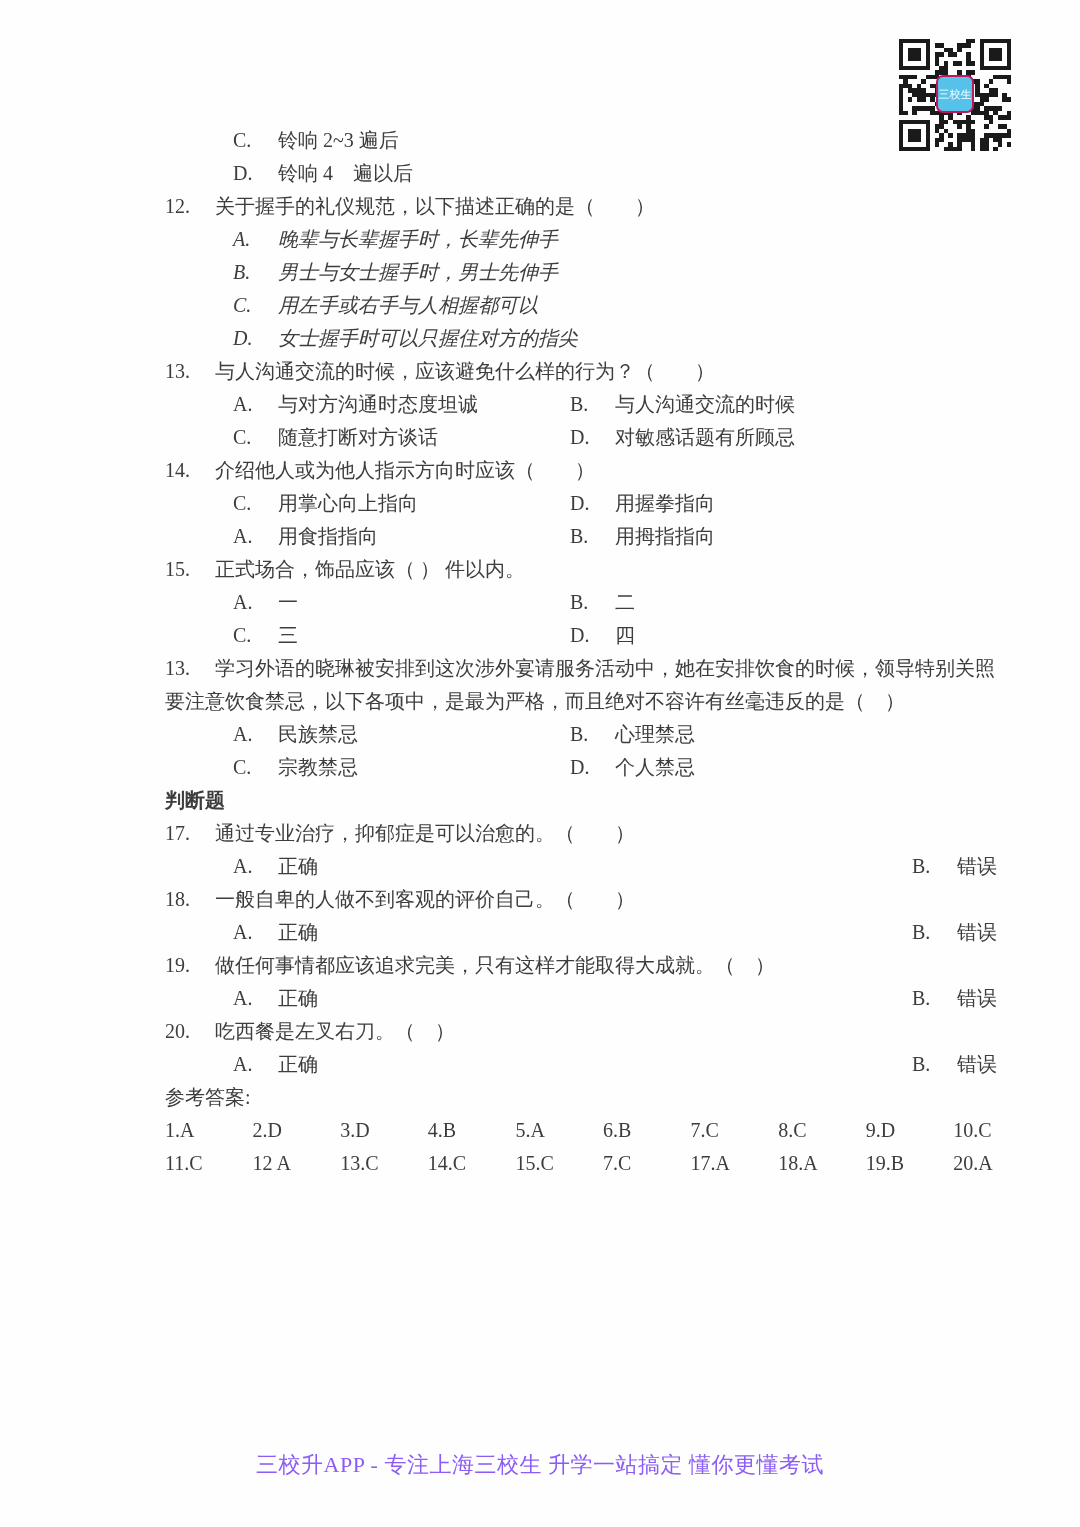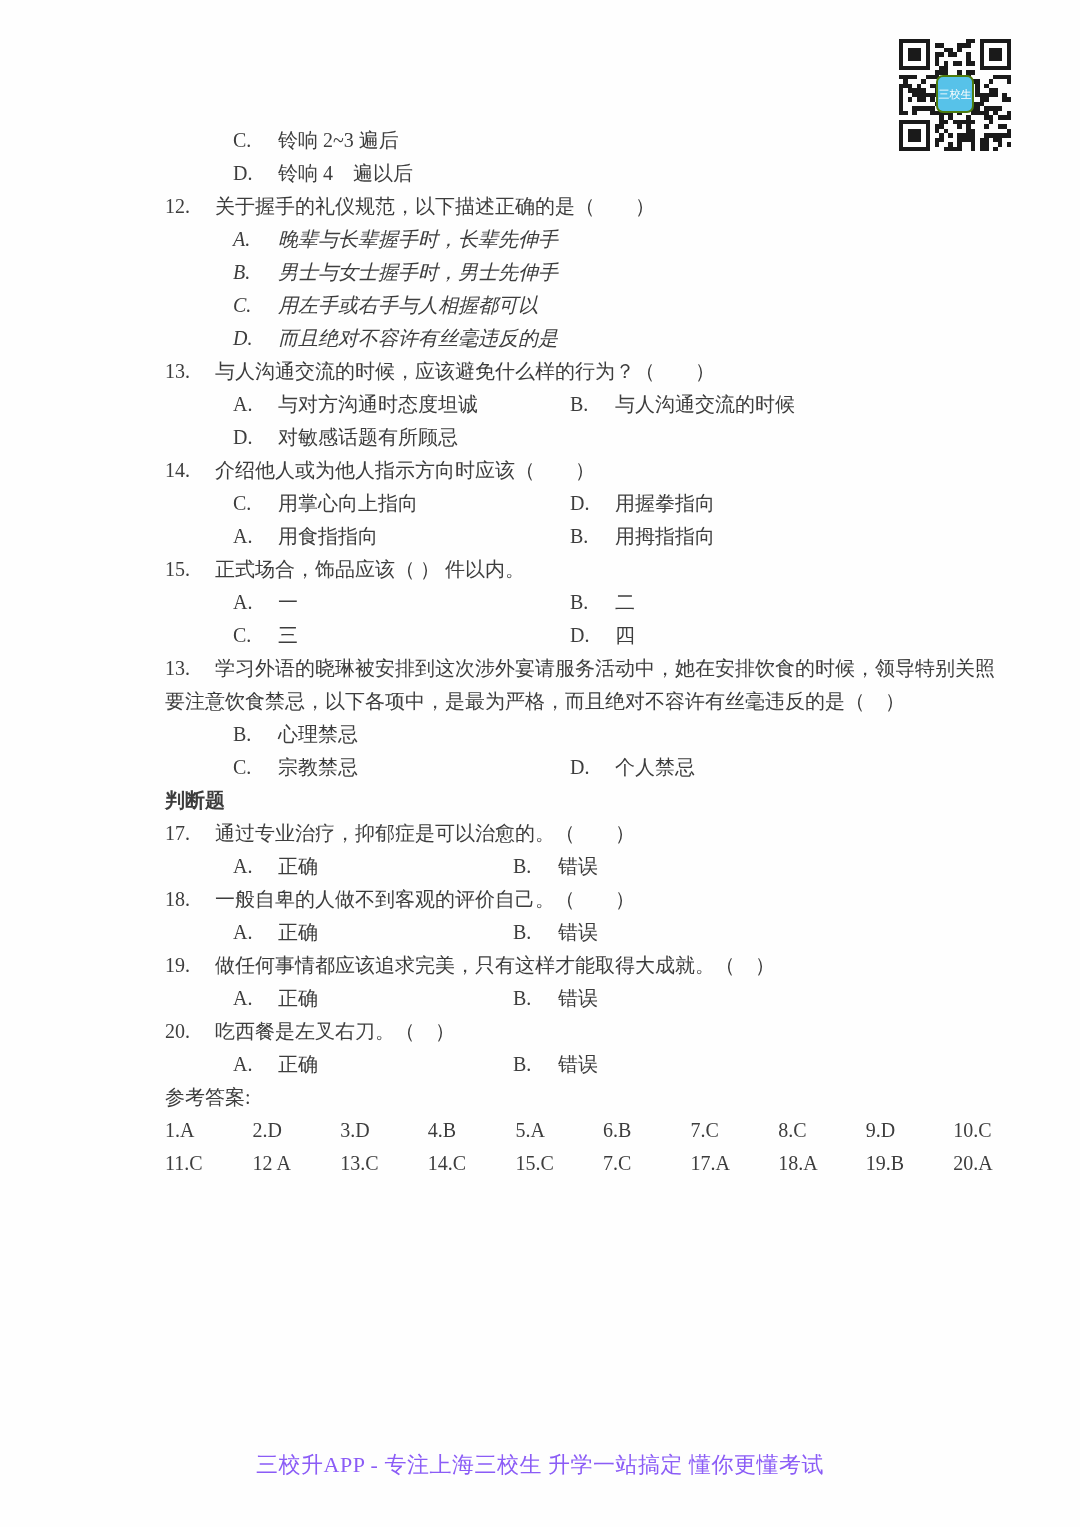--- a/index.html
+++ b/index.html
@@ -24,21 +24,21 @@
   }
   .qline { }
   .qnum  { display: inline-block; min-width: 50px; }
   .olabel{ display: inline-block; min-width: 45px; }
   .opt.stacked { padding-left: 68px; font-style: italic; }
   .row { display: flex; }
   .row.topcols  { padding-left: 68px; flex-direction: column; }
   .row.topcols  .cell { width: 349px; }
   .row.twocol   { padding-left: 68px; }
   .row.twocol   .cell { width: 337px; }
-  .row.tfcol    { padding-left: 68px; }
+  .row.tfcol    { padding-left: 68px; justify-content: space-between; }
   .row.tfcol    .cell { width: 280px; }
   .section-header { font-weight: bold; }
   .ans-row { display: flex; gap: 44px; }
   .ans-row span { display: inline-block; width: 72px; white-space: nowrap; }
   .footer {
     position: absolute;
     left: 0; top: 1450px;
     width: 100%;
     text-align: center;
     font-size: 22px;
@@ -49,21 +49,21 @@
     position: absolute;
     left: 899px; top: 39px;
     width: 112px; height: 112px;
   }
   .qr-wrap svg { width: 112px; height: 112px; shape-rendering: crispEdges; }
   .qr-badge {
     position: absolute;
     left: 37px; top: 36px;
     width: 38px; height: 38px;
     background: #57c2e9;
-    border: 2px solid #4d7c0f;
+    border: 2px solid #be185d;
     box-sizing: border-box;
     border-radius: 7px;
     color: #ffffff;
     font-size: 11px;
     line-height: 12px;
     display: flex;
     align-items: center;
     justify-content: center;
     text-align: center;
     font-family: "Liberation Sans", sans-serif;
@@ -282,28 +282,29 @@
 
     <div class="row topcols">
       <div class="cell"><span class="olabel">C.</span><span>铃响 2~3 遍后</span></div>
       <div class="cell"><span class="olabel">D.</span><span>铃响 4　遍以后</span></div>
     </div>
 
     <div class="qline"><span class="qnum">12.</span><span>关于握手的礼仪规范，以下描述正确的是（　　）</span></div>
     <div class="opt stacked"><span class="olabel">A.</span><span>晚辈与长辈握手时，长辈先伸手</span></div>
     <div class="opt stacked"><span class="olabel">B.</span><span>男士与女士握手时，男士先伸手</span></div>
     <div class="opt stacked"><span class="olabel">C.</span><span>用左手或右手与人相握都可以</span></div>
-    <div class="opt stacked"><span class="olabel">D.</span><span>而且绝对不容许有丝毫违反的是</span></div>
+    <div class="opt stacked"><span class="olabel">D.</span><span>女士握手时可以只握住对方的指尖</span></div>
 
     <div class="qline"><span class="qnum">13.</span><span>与人沟通交流的时候，应该避免什么样的行为？（　　）</span></div>
     <div class="row twocol">
       <div class="cell"><span class="olabel">A.</span><span>与对方沟通时态度坦诚</span></div>
       <div><span class="olabel">B.</span><span>与人沟通交流的时候</span></div>
     </div>
     <div class="row twocol">
+      <div class="cell"><span class="olabel">C.</span><span>随意打断对方谈话</span></div>
       <div><span class="olabel">D.</span><span>对敏感话题有所顾忌</span></div>
     </div>
 
     <div class="qline"><span class="qnum">14.</span><span>介绍他人或为他人指示方向时应该（　　）</span></div>
     <div class="row twocol">
       <div class="cell"><span class="olabel">C.</span><span>用掌心向上指向</span></div>
       <div><span class="olabel">D.</span><span>用握拳指向</span></div>
     </div>
     <div class="row twocol">
       <div class="cell"><span class="olabel">A.</span><span>用食指指向</span></div>
@@ -315,20 +316,21 @@
       <div class="cell"><span class="olabel">A.</span><span>一</span></div>
       <div><span class="olabel">B.</span><span>二</span></div>
     </div>
     <div class="row twocol">
       <div class="cell"><span class="olabel">C.</span><span>三</span></div>
       <div><span class="olabel">D.</span><span>四</span></div>
     </div>
 
     <div class="qline"><span class="qnum">13.</span><span>学习外语的晓琳被安排到这次涉外宴请服务活动中，她在安排饮食的时候，领导特别关照要注意饮食禁忌，以下各项中，是最为严格，而且绝对不容许有丝毫违反的是（　）</span></div>
     <div class="row twocol">
+      <div class="cell"><span class="olabel">A.</span><span>民族禁忌</span></div>
       <div><span class="olabel">B.</span><span>心理禁忌</span></div>
     </div>
     <div class="row twocol">
       <div class="cell"><span class="olabel">C.</span><span>宗教禁忌</span></div>
       <div><span class="olabel">D.</span><span>个人禁忌</span></div>
     </div>
 
     <div class="section-header">判断题</div>
 
     <div class="qline"><span class="qnum">17.</span><span>通过专业治疗，抑郁症是可以治愈的。（　　）</span></div>

